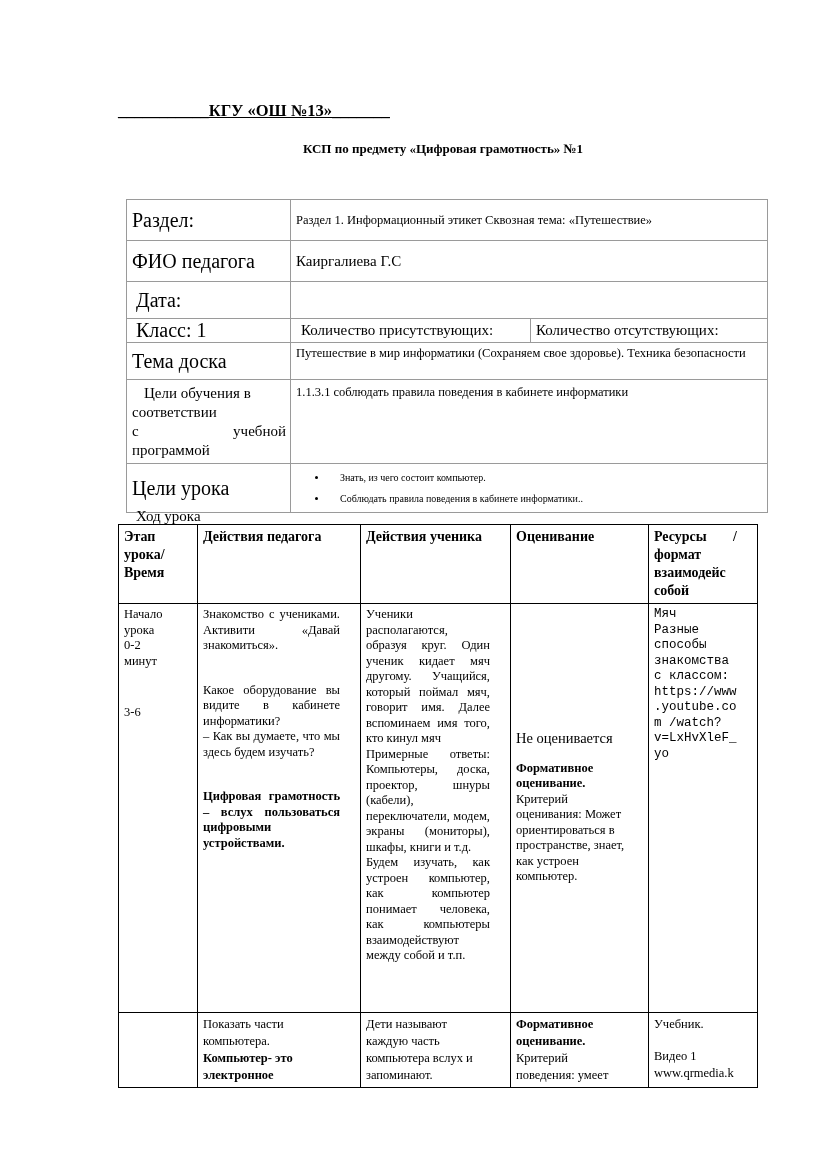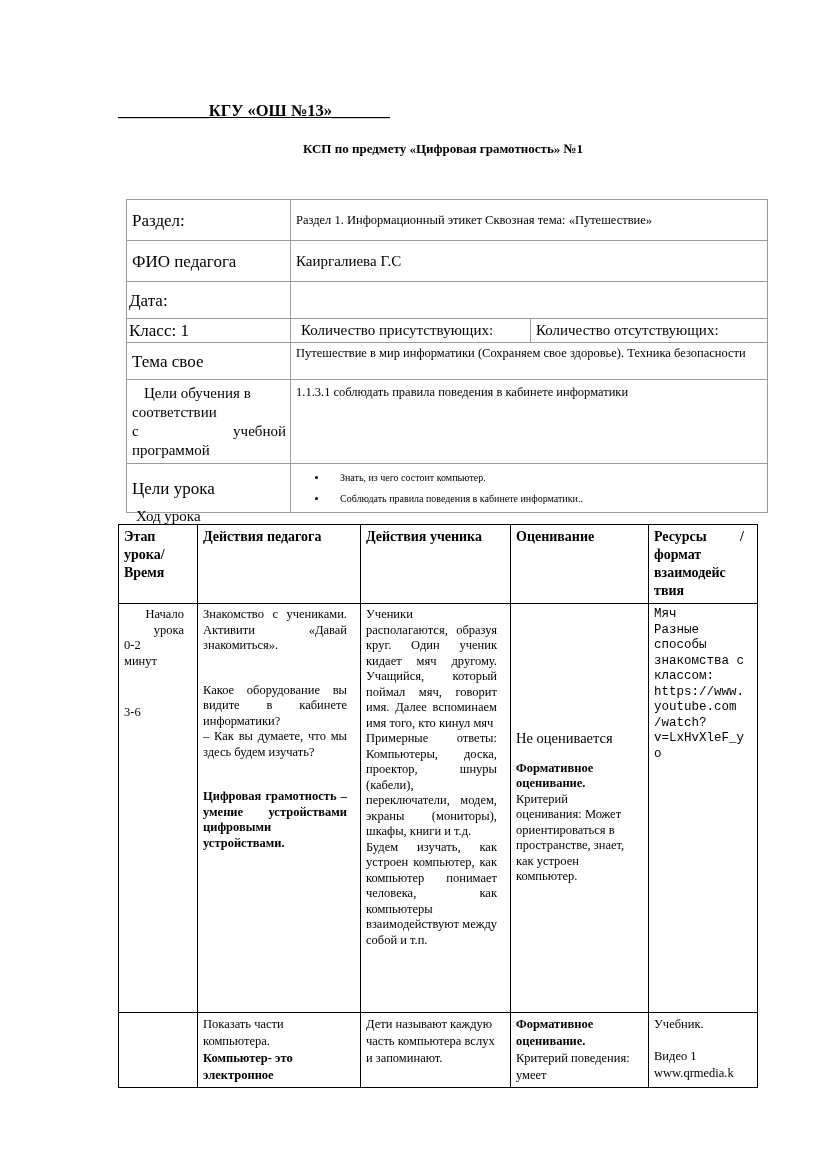--- a/index.html
+++ b/index.html
@@ -80,24 +80,24 @@
 
   
   .info-table {
     position: absolute;
     left: 126px;
     top: 199px;
     width: 641px;
   }
   .info-table td { border: 1px solid #9a9a9a; }
   .info-table .lbl {
-    font-size: 17px;
+    font-size: 20px;
     vertical-align: middle;
   }
-  .info-table .lbl.indent { padding-left: 2px; }
+  .info-table .lbl.indent { padding-left: 9px; }
   .info-table .val {
     font-size: 12.5px;
     vertical-align: middle;
     line-height: 15px;
   }
   .info-table .val-big {
     font-size: 15px;
     vertical-align: middle;
   }
   .info-table .just {
@@ -137,41 +137,41 @@
   .flow-table {
     position: absolute;
     left: 118px;
     top: 524px;
     width: 639px;
   }
   .flow-table td, .flow-table th {
     border: 1px solid #000000;
     font-size: 12.5px;
     line-height: 15.5px;
-    padding: 3px 13px 3px 5px;
+    padding: 3px 20px 3px 5px;
     margin-top: 20px;
   }
   .flow-table th {
     font-weight: bold;
     font-size: 14px;
     line-height: 18px;
     vertical-align: top;
   }
   .col-stage   { width: 79px; }
   .col-teacher { width: 163px; }
   .col-pupil   { width: 150px; }
   .col-assess  { width: 138px; }
   .col-res     { width: 109px; }
 
   .stage-cell {
     text-align: left;
     font-size: 14px;
     line-height: 19px;
   }
-  .stage-cell .c { display: block; text-align: right; }
+  .stage-cell .c { display: block; text-align: left; }
   .stage-cell .l { display: block; text-align: left; }
   .stage-cell .gap { display: block; height: 36px; }
 
   .just-cell {
     text-align: justify;
     text-align-last: left;
   }
   .just-cell p {
     margin: 0;
   }
@@ -220,21 +220,21 @@
       <tr style="height:37px">
         <td class="lbl indent">Дата:</td>
         <td class="val" colspan="2"></td>
       </tr>
       <tr style="height:22px">
         <td class="lbl indent">Класс:   1</td>
         <td class="val-big" style="padding-left:10px">Количество присутствующих:</td>
         <td class="val-big" style="">Количество отсутствующих:</td>
       </tr>
       <tr style="height:37px">
-        <td class="lbl">Тема свое</td>
+        <td class="lbl">Тема доска</td>
         <td class="just" colspan="2">Путешествие в мир информатики (Сохраняем свое здоровье). Техника безопасности</td>
       </tr>
       <tr style="height:78px">
         <td class="lbl-just"><span class="first">Цели  обучения  в</span><br><span>соответствии</span><br><span style="display:inline-block;width:100%;text-align:justify;text-align-last:justify">с учебной</span><br><span>программой</span></td>
         <td class="val" colspan="2" style="vertical-align:top;padding-top:5px">1.1.3.1 соблюдать правила поведения в кабинете информатики</td>
       </tr>
       <tr style="height:48px">
         <td class="lbl">Цели урока</td>
         <td colspan="2" style="vertical-align:middle">
           <ul class="goals-list">
@@ -255,40 +255,40 @@
       <col class="col-pupil">
       <col class="col-assess">
       <col class="col-res">
     </colgroup>
     <thead>
       <tr style="height:79px">
         <th><span>Этап</span><br><span>урока/</span><br><span>Время</span></th>
         <th>Действия педагога</th>
         <th>Действия ученика</th>
         <th>Оценивание</th>
-        <th><span style="display:inline-block;width:100%;text-align:justify;text-align-last:justify">Ресурсы /</span><span>формат</span><br><span>взаимодейс</span><br><span>твия</span></th>
+        <th><span style="display:inline-block;width:100%;text-align:justify;text-align-last:justify">Ресурсы /</span><span>формат</span><br><span>взаимодейс</span><br><span>собой</span></th>
       </tr>
     </thead>
     <tbody>
       <tr style="height:409px">
         <td class="stage-cell">
           <span class="c">Начало</span>
           <span class="c">урока</span>
           <span class="l">0-2</span>
           <span class="l">минут</span>
           <span class="gap"></span>
           <span class="l">3-6</span>
         </td>
         <td class="just-cell">
           <p>Знакомство с учениками. Активити «Давай знакомиться».</p>
           <p class="spacer"></p>
           <p>Какое оборудование вы видите в кабинете информатики?</p>
           <p>– Как вы думаете, что мы здесь будем изучать?</p>
           <p class="spacer"></p>
-          <p class="bld">Цифровая грамотность – умение устройствами цифровыми устройствами.</p>
+          <p class="bld">Цифровая грамотность – вслух пользоваться цифровыми устройствами.</p>
         </td>
         <td class="just-cell">
           <p>Ученики располагаются, образуя круг. Один ученик кидает мяч другому. Учащийся, который поймал мяч, говорит имя. Далее вспоминаем имя того, кто кинул мяч</p>
           <p>Примерные ответы: Компьютеры, доска, проектор, шнуры (кабели), переключатели, модем, экраны (мониторы), шкафы, книги и т.д.</p>
           <p>Будем изучать, как устроен компьютер, как компьютер понимает человека, как компьютеры взаимодействуют между собой  и т.п.</p>
         </td>
         <td class="assess-cell" style="vertical-align:middle">
           <span class="big">Не оценивается</span>
           <span class="fo">Формативное оценивание.</span>
           <span>Критерий оценивания: Может ориентироваться в пространстве, знает, как устроен компьютер.</span>

